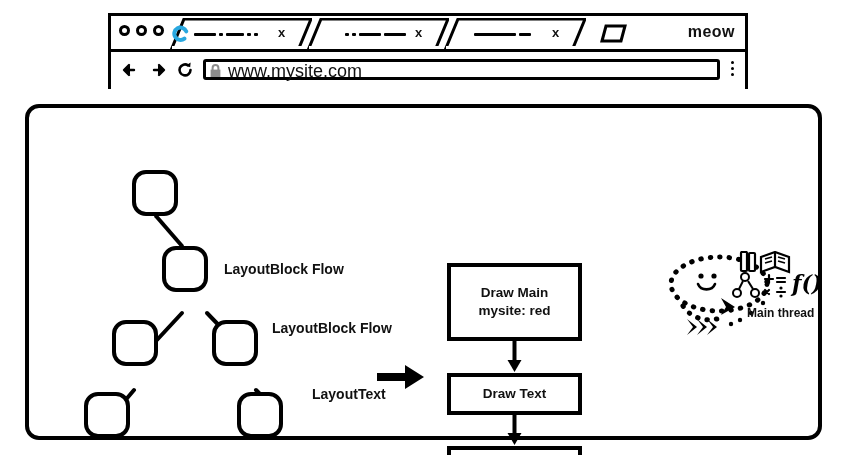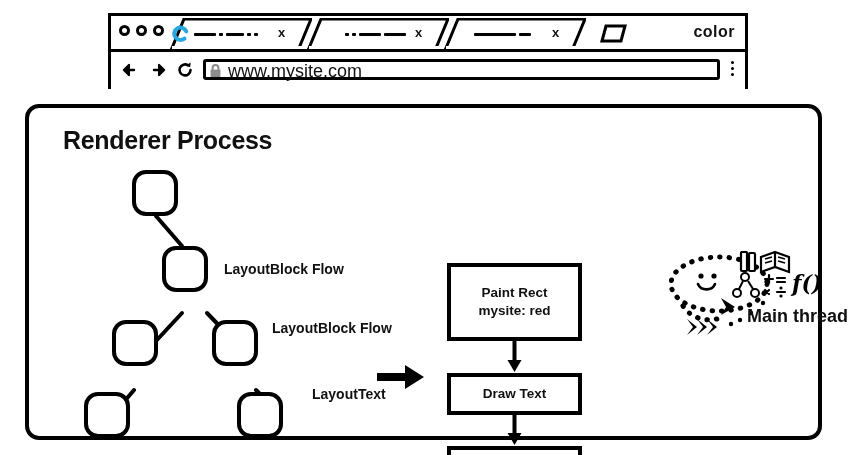--- a/index.html
+++ b/index.html
@@ -64,21 +64,21 @@
   #prec-1{left:418px;top:155px;width:135px;height:78px;}
   #prec-2{left:418px;top:265px;width:135px;height:42px;justify-content:center;}
   #prec-3{left:418px;top:338px;width:135px;height:78px;}
   .vconn{position:absolute;left:478px;width:15px;}
 
   #paint-records-title{position:absolute;left:587px;top:303px;font-size:25px;
       font-weight:bold;letter-spacing:-.3px;}
 
   
   #main-thread-group{position:absolute;left:636px;top:143px;width:200px;height:85px;}
-  #main-thread-label{position:absolute;left:82px;top:55px;font-size:18px;font-weight:bold;
+  #main-thread-label{position:absolute;left:82px;top:55px;font-size:12px;font-weight:bold;
       white-space:nowrap;}
 </style>
 </head>
 <body>
 
 <div id="browser-window">
 
   <div id="tab-strip">
 
     <div id="window-dots">
@@ -132,21 +132,21 @@
       </span>
       <span class="tabclose" style="left:118px;">x</span>
     </div>
 
     <span id="new-tab-btn">
       <svg viewBox="0 0 30 20" width="30" height="20">
         <path d="M5,18 L9,3 L28,3 L24,18 Z" fill="#fff" stroke="#000" stroke-width="3"></path>
       </svg>
     </span>
 
-    <span id="meow-label">color</span>
+    <span id="meow-label">meow</span>
   </div>
 
   <div id="url-row">
     <span class="navbtn" id="back-btn">
       <svg viewBox="0 0 18 18" width="18" height="18">
         <path d="M13,9 L4,9 M8,4 L3,9 L8,14" fill="none" stroke="#000" stroke-width="2.4" stroke-linecap="round" stroke-linejoin="round"></path>
         <path d="M3,9 L9,4.2 L9,13.8 Z" fill="#000"></path>
       </svg>
     </span>
     <span class="navbtn" id="fwd-btn">
@@ -175,21 +175,20 @@
     <span id="menu-dots">
       <span></span>
         <span></span>
         <span></span>
     </span>
   </div>
 </div>
 
 <div id="renderer-frame">
 
-  <div id="renderer-title">Renderer Process</div>
 
   <div id="layout-tree">
     <svg width="330" height="245" style="position:absolute;left:0;top:0;z-index:1;">
       <g stroke="#000" stroke-width="4" fill="none" stroke-linecap="round">
         <line x1="72" y1="48" x2="98" y2="78"></line>
         <line x1="98" y1="145" x2="72" y2="173"></line>
         <line x1="123" y1="145" x2="150" y2="173"></line>
         <line x1="50" y1="222" x2="28" y2="248"></line>
         <line x1="172" y1="222" x2="198" y2="248"></line>
       </g>
@@ -206,21 +205,21 @@
     <span class="tlabel" style="left:228px;top:218px;">LayoutText</span>
   </div>
 
   <span id="flow-arrow">
     <svg viewBox="0 0 48 26" width="48" height="26">
       <path d="M0,9 L28,9 L28,1 L47,13 L28,25 L28,17 L0,17 Z" fill="#000"></path>
     </svg>
   </span>
 
   <div class="prec" id="prec-1">
-    <span>Paint Rect</span>
+    <span>Draw Main</span>
     <span>mysite: red</span>
   </div>
 
   <svg class="vconn" style="top:233px;height:32px;" viewBox="0 0 15 32">
     <path d="M7.5,0 L7.5,20" stroke="#000" stroke-width="4"></path>
     <path d="M0.5,19 L14.5,19 L7.5,31 Z" fill="#000"></path>
   </svg>
 
   <div class="prec" id="prec-2">
     <span>Draw Text</span>

